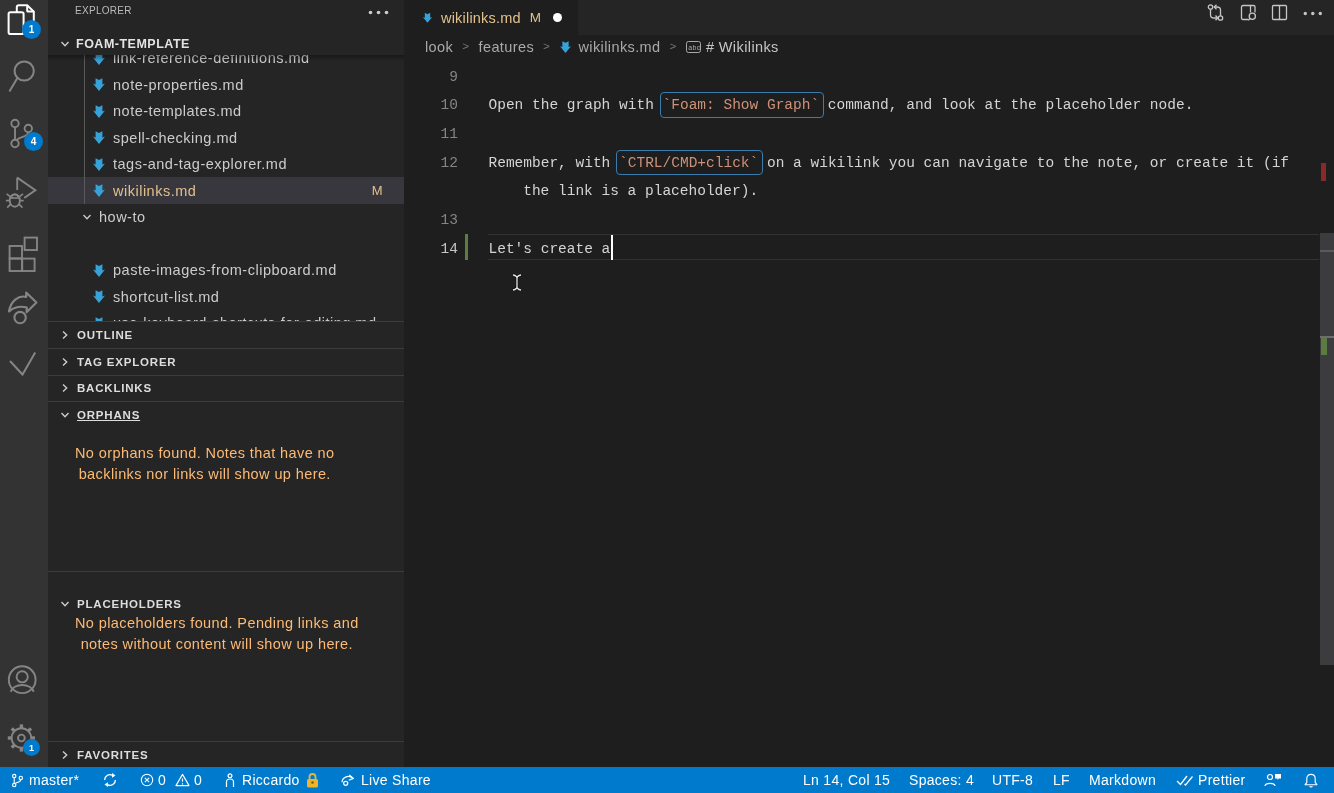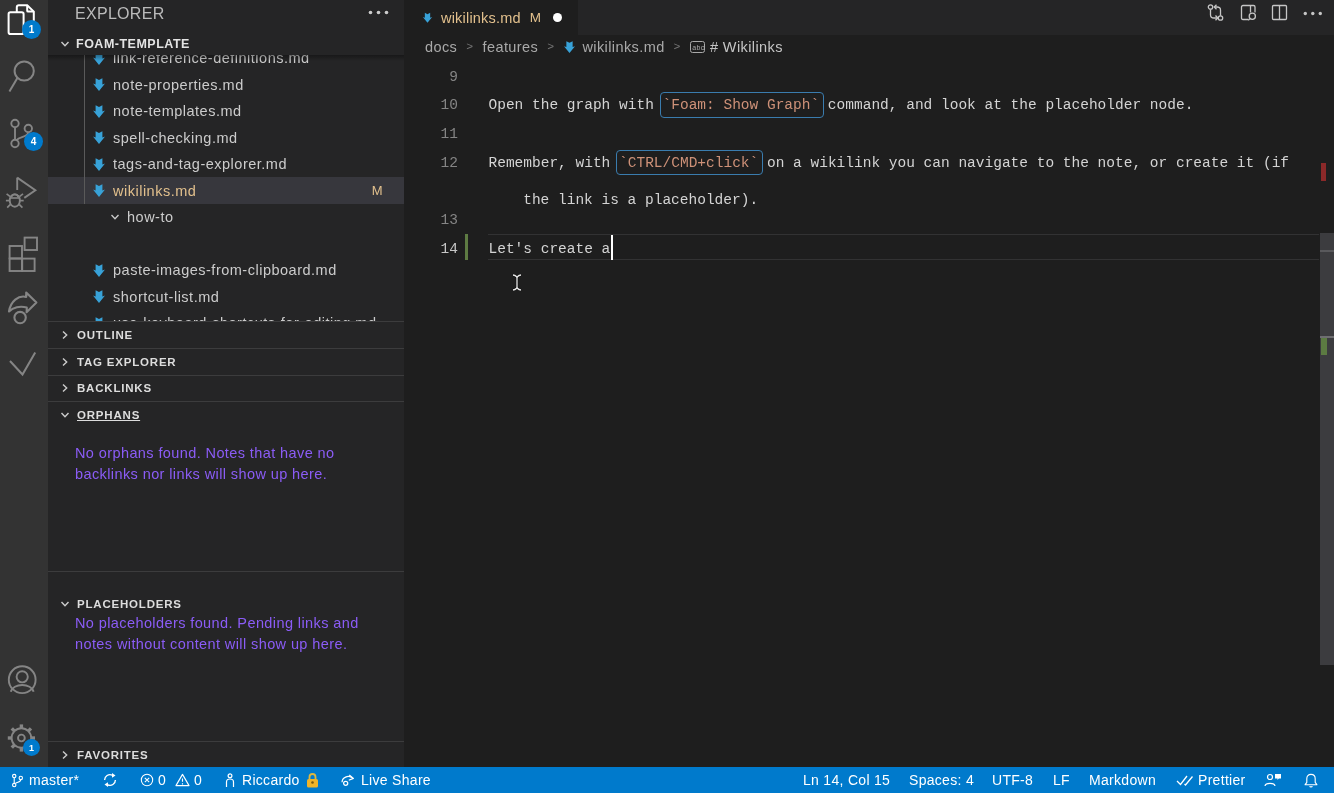--- a/index.html
+++ b/index.html
@@ -5,28 +5,28 @@
   * { margin:0; padding:0; box-sizing:border-box; }
   html,body { width:1334px; height:793px; overflow:hidden; background:#1e1e1e;
     font-family:"Liberation Sans", sans-serif; }
   .abs { position:absolute; }
   
   #activity { position:absolute; left:0; top:0; width:48px; height:767px; background:#333333; }
   .badge { position:absolute; background:#007acc; color:#fff; border-radius:50%;
     font-size:9px; display:flex; align-items:center; justify-content:center; font-weight:bold; }
   
   #sidebar { position:absolute; left:48px; top:0; width:356px; height:767px; background:#252526; color:#cccccc; overflow:hidden; }
-  .sbtitle { position:absolute; left:27px; top:5px; font-size:16px; color:#bbbbbb; letter-spacing:0.3px; }
+  .sbtitle { position:absolute; left:27px; top:5px; font-size:10px; color:#bbbbbb; letter-spacing:0.3px; }
   .treerow { position:absolute; left:0; width:356px; height:27px; display:flex; align-items:center; font-size:14.5px; letter-spacing:0.5px; color:#cccccc; }
   .mdicon { width:14px; height:13px; margin-right:7px; flex:none; }
   .sechead { position:absolute; left:0; width:356px; height:26px; display:flex; align-items:center;
     font-size:11.5px; font-weight:bold; color:#dddddd; letter-spacing:0.8px; }
   .sechead svg { margin-left:9px; margin-right:4px; }
   .sep { position:absolute; left:0; width:356px; height:1px; background:#3c3c3d; }
-  .paneltext { position:absolute; left:27px; font-size:14.5px; letter-spacing:0.4px; color:#8b5cf6; line-height:21px; }
+  .paneltext { position:absolute; left:27px; font-size:14.5px; letter-spacing:0.4px; color:#fdba74; line-height:21px;text-align:center; }
   
   #editorarea { position:absolute; left:404px; top:0; width:930px; height:767px; background:#1e1e1e; }
   #tabstrip { position:absolute; left:0; top:0; width:930px; height:35px; background:#252526; }
   #tab { position:absolute; left:0; top:0; width:174px; height:35px; background:#1e1e1e;
     display:flex; align-items:center; }
   #breadcrumbs { position:absolute; left:0; top:35px; width:930px; height:23px; background:#1e1e1e;
     display:flex; align-items:center; font-size:14.5px; letter-spacing:0.4px; color:#a9a9a9; }
   .bc-sep { color:#767676; font-size:11.5px; margin:0 9px; font-family:"Liberation Mono",monospace; }
   .codeline { position:absolute; font-family:"Liberation Mono",monospace; font-size:14.5px;
     color:#d4d4d4; line-height:28.7px; height:28.7px; white-space:pre; letter-spacing:0px; }
@@ -150,21 +150,21 @@
           </svg>spell-checking.md</div>
       <div class="treerow" style="top:42.5px;"><span style="width:44px;flex:none;"></span><svg class="mdicon" viewBox="0 0 14 13">
             <path d="M3.6 0.2 L7 2 L10.4 0.2 L10.4 6.4 L13 5.6 L7 13 L1 5.6 L3.6 6.4 Z" fill="#38a2d8"></path>
           </svg>note-templates.md</div>
       <div class="treerow" style="top:95.5px;"><span style="width:44px;flex:none;"></span><svg class="mdicon" viewBox="0 0 14 13">
             <path d="M3.6 0.2 L7 2 L10.4 0.2 L10.4 6.4 L13 5.6 L7 13 L1 5.6 L3.6 6.4 Z" fill="#38a2d8"></path>
           </svg>tags-and-tag-explorer.md</div>
       <div class="treerow" style="top:122px; background:#37373d; color:#e2c08d;"><span style="width:44px;flex:none;"></span><svg class="mdicon" viewBox="0 0 14 13">
             <path d="M3.6 0.2 L7 2 L10.4 0.2 L10.4 6.4 L13 5.6 L7 13 L1 5.6 L3.6 6.4 Z" fill="#38a2d8"></path>
           </svg>wikilinks.md<span style="position:absolute; right:21px; color:#e2c08d; font-size:13px;">M</span></div>
-      <div class="treerow" style="top:148.5px;margin-left:28px;"><span style="width:31px;flex:none;"></span><svg width="16" height="16" viewBox="0 0 16 16" fill="none" stroke="#cccccc" stroke-width="1.3" style="margin-right:4px;">
+      <div class="treerow" style="top:148.5px;"><span style="width:31px;flex:none;"></span><svg width="16" height="16" viewBox="0 0 16 16" fill="none" stroke="#cccccc" stroke-width="1.3" style="margin-right:4px;">
             <path d="M4.5 6 L8 9.7 L11.5 6"></path>
           </svg>how-to</div>
       <div class="treerow" style="top:201.5px;"><span style="width:44px;flex:none;"></span><svg class="mdicon" viewBox="0 0 14 13">
             <path d="M3.6 0.2 L7 2 L10.4 0.2 L10.4 6.4 L13 5.6 L7 13 L1 5.6 L3.6 6.4 Z" fill="#38a2d8"></path>
           </svg>paste-images-from-clipboard.md</div>
       <div class="treerow" style="top:228px;"><span style="width:44px;flex:none;"></span><svg class="mdicon" viewBox="0 0 14 13">
             <path d="M3.6 0.2 L7 2 L10.4 0.2 L10.4 6.4 L13 5.6 L7 13 L1 5.6 L3.6 6.4 Z" fill="#38a2d8"></path>
           </svg>shortcut-list.md</div>
       <div class="treerow" style="top:254.5px;"><span style="width:44px;flex:none;"></span><svg class="mdicon" viewBox="0 0 14 13">
             <path d="M3.6 0.2 L7 2 L10.4 0.2 L10.4 6.4 L13 5.6 L7 13 L1 5.6 L3.6 6.4 Z" fill="#38a2d8"></path>
@@ -231,21 +231,21 @@
       <rect x="1.5" y="1.5" width="14" height="14" rx="1"></rect>
       <path d="M8.5 1.5 L8.5 15.5"></path>
     </svg>
     <svg class="abs" style="left:899px; top:10.5px;" width="20" height="5" viewBox="0 0 20 5">
       <circle cx="2.3" cy="2.5" r="1.7" fill="#c5c5c5"></circle>
         <circle cx="9.8" cy="2.5" r="1.7" fill="#c5c5c5"></circle>
         <circle cx="17.3" cy="2.5" r="1.7" fill="#c5c5c5"></circle>
     </svg>
   </div>
   <div id="breadcrumbs">
-    <span style="margin-left:21px;">docs</span>
+    <span style="margin-left:21px;">look</span>
       <span class="bc-sep">&gt;</span>
       <span>features</span>
       <span class="bc-sep">&gt;</span>
     <svg width="13" height="12" viewBox="0 0 14 13" style="margin-right:6px;">
         <path d="M3.6 0.2 L7 2 L10.4 0.2 L10.4 6.4 L13 5.6 L7 13 L1 5.6 L3.6 6.4 Z" fill="#38a2d8"></path>
       </svg>
     <span>wikilinks.md</span>
       <span class="bc-sep">&gt;</span>
     <svg width="15" height="12" viewBox="0 0 15 12" style="margin-right:5px;">
         <rect x="0.5" y="0.5" width="14" height="11" rx="2" fill="none" stroke="#a9a9a9"></rect>
@@ -256,21 +256,21 @@
 
   <div class="lnum" style="top:62.5px;">9</div>
   <div class="lnum" style="top:91.2px;">10</div>
   <div class="lnum" style="top:119.9px;">11</div>
   <div class="lnum" style="top:148.6px;">12</div>
   <div class="lnum" style="top:206px;">13</div>
   <div class="lnum" style="top:234.7px; color:#c6c6c6;">14</div>
 
   <div class="codeline" style="left:84.5px; top:91.2px;">Open the graph with <span class="icode">`Foam: Show Graph`</span> command, and look at the placeholder node.</div>
   <div class="codeline" style="left:84.5px; top:148.6px;">Remember, with <span class="icode">`CTRL/CMD+click`</span> on a wikilink you can navigate to the note, or create it (if</div>
-  <div class="codeline" style="left:119.2px; top:186px;">the link is a placeholder).</div>
+  <div class="codeline" style="left:119.2px; top:177px;">the link is a placeholder).</div>
   <div class="codeline" style="left:84.5px; top:234.7px;">Let's create a</div>
 
   <div class="abs" style="left:84px; top:233.8px; width:831px; height:26.7px; border-top:1.2px solid #323233; border-bottom:1.2px solid #323233;"></div>
 
   <div class="abs" style="left:60.5px; top:234.2px; width:3.5px; height:26.3px; background:#5e7b43;"></div>
 
   <div class="abs" style="left:206.5px; top:234.5px; width:2px; height:25.5px; background:#ffffff;"></div>
 
   <svg class="abs" style="left:107px; top:273px;" width="12" height="19" viewBox="0 0 12 19">
     <g stroke="#000000" stroke-width="2.6" fill="none" opacity="0.5">

